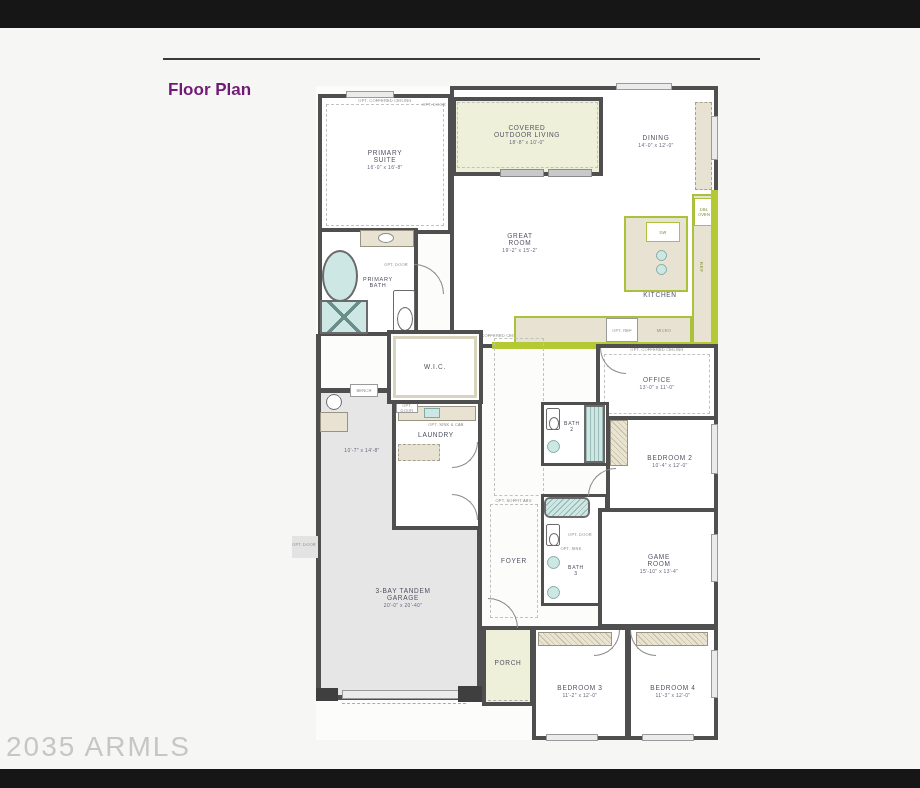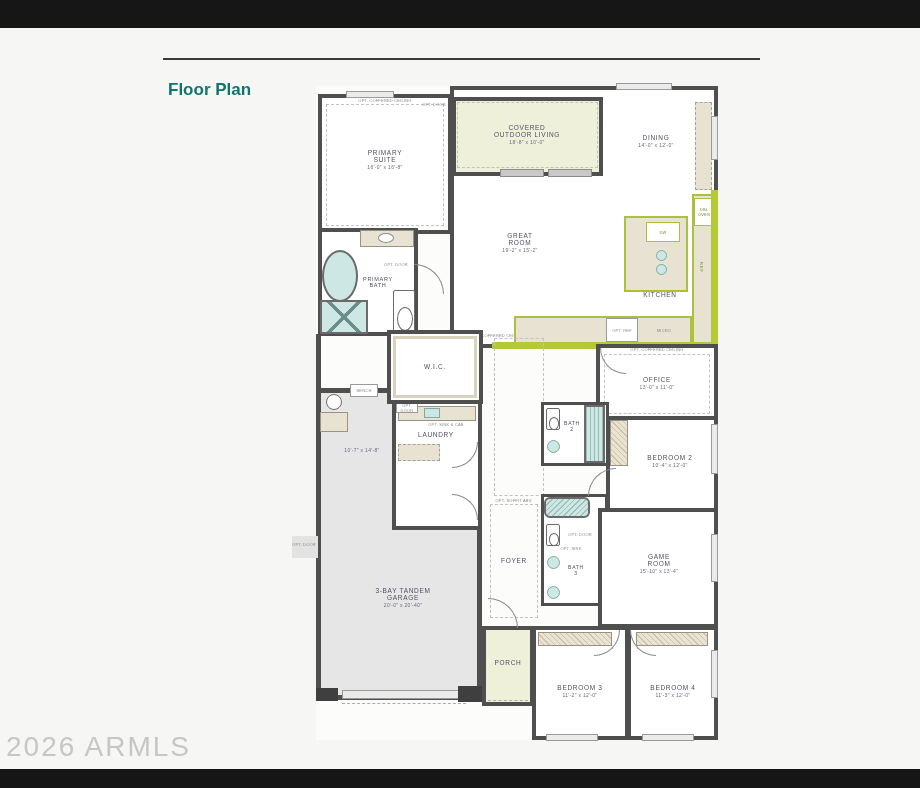--- a/index.html
+++ b/index.html
@@ -3,21 +3,21 @@
 <meta charset="utf-8">
 <style>
   html,body{margin:0;padding:0;}
   #canvas{position:relative;width:920px;height:788px;background:#f6f6f5;overflow:hidden;
           font-family:"Liberation Sans",sans-serif;}
   .abs{position:absolute;box-sizing:border-box;}
   .bar{background:#161616;}
   #header-text{left:160px;top:37px;width:600px;text-align:center;font-size:13.5px;
                font-weight:500;color:#222;letter-spacing:0.2px;}
   #header-rule{left:163px;top:58px;width:597px;height:0;border-top:2px solid #3a3a3a;}
-  #floorplan-title{left:168px;top:80px;font-size:17px;font-weight:bold;color:#0f766e;}
+  #floorplan-title{left:168px;top:80px;font-size:17px;font-weight:bold;color:#701a75;}
   #watermark{left:6px;top:731px;font-size:28px;color:#c6c6c6;letter-spacing:2px;font-weight:400;}
 
   .base{background:#fcfcfb;}
   .room{border:4px solid #4f4f4f;background:#fff;}
   .thin{border-width:3px;}
   .yellow{background:#eef0da;}
   .gray{background:#e6e6e6;}
   .wallseg{background:#4f4f4f;}
   .greenwall{background:#b4c934;}
   .counter{background:#e7e2d2;border:2px solid #a9c13b;}
@@ -58,21 +58,21 @@
 </style>
 </head>
 <body>
 
 <div id="canvas">
 
   <div class="abs bar" style="left:0;top:0;width:920px;height:28px;"></div>
   <div class="abs bar" style="left:0;top:769px;width:920px;height:19px;"></div>
   <div class="abs" id="header-rule"></div>
   <div class="abs" id="floorplan-title">Floor Plan</div>
-  <div class="abs" id="watermark">2026 ARMLS</div>
+  <div class="abs" id="watermark">2035 ARMLS</div>
 
   <div class="abs base" style="left:316px;top:86px;width:402px;height:654px;"></div>
 
   <div class="abs gray" style="left:316px;top:388px;width:166px;height:312px;border:5px solid #4f4f4f;"></div>
   <div class="abs rlbl" style="left:322px;top:442px;width:80px;height:14px;">
     <span class="rdims">10'-7" x 14'-8"</span>
   </div>
   <div class="abs rlbl" style="left:348px;top:582px;width:110px;height:30px;">
     <span class="rname">3-BAY TANDEM
 GARAGE</span>

